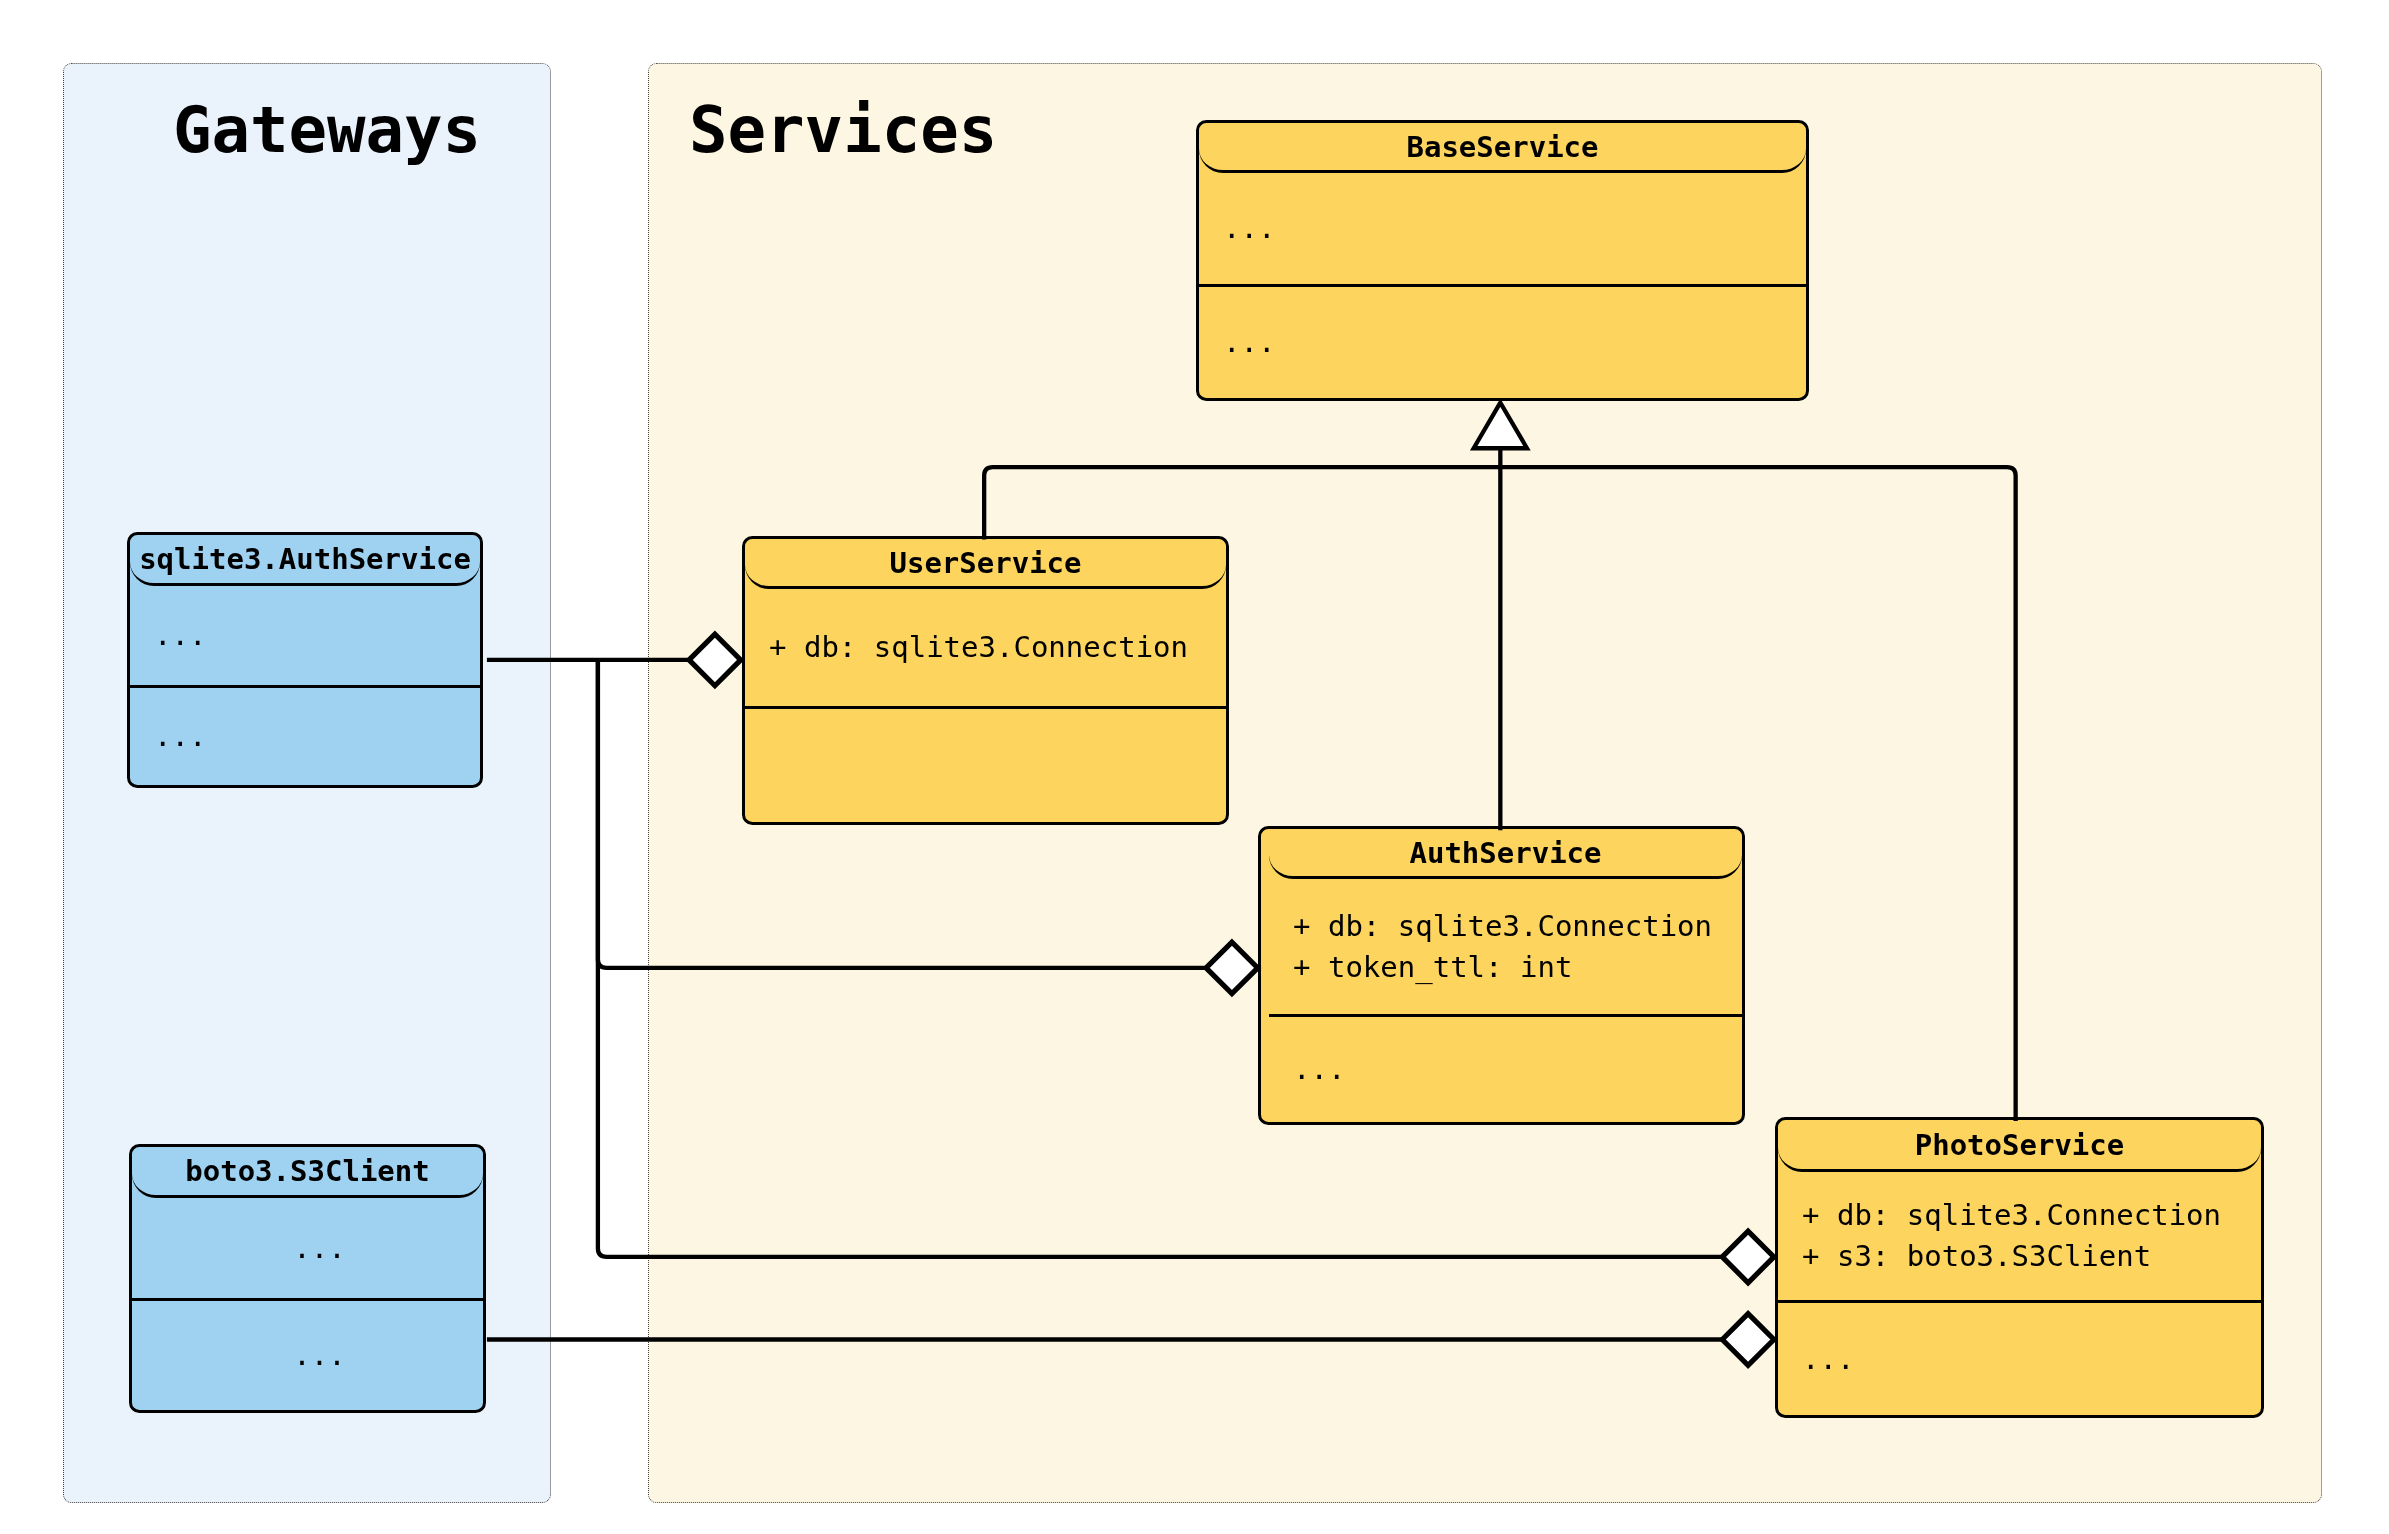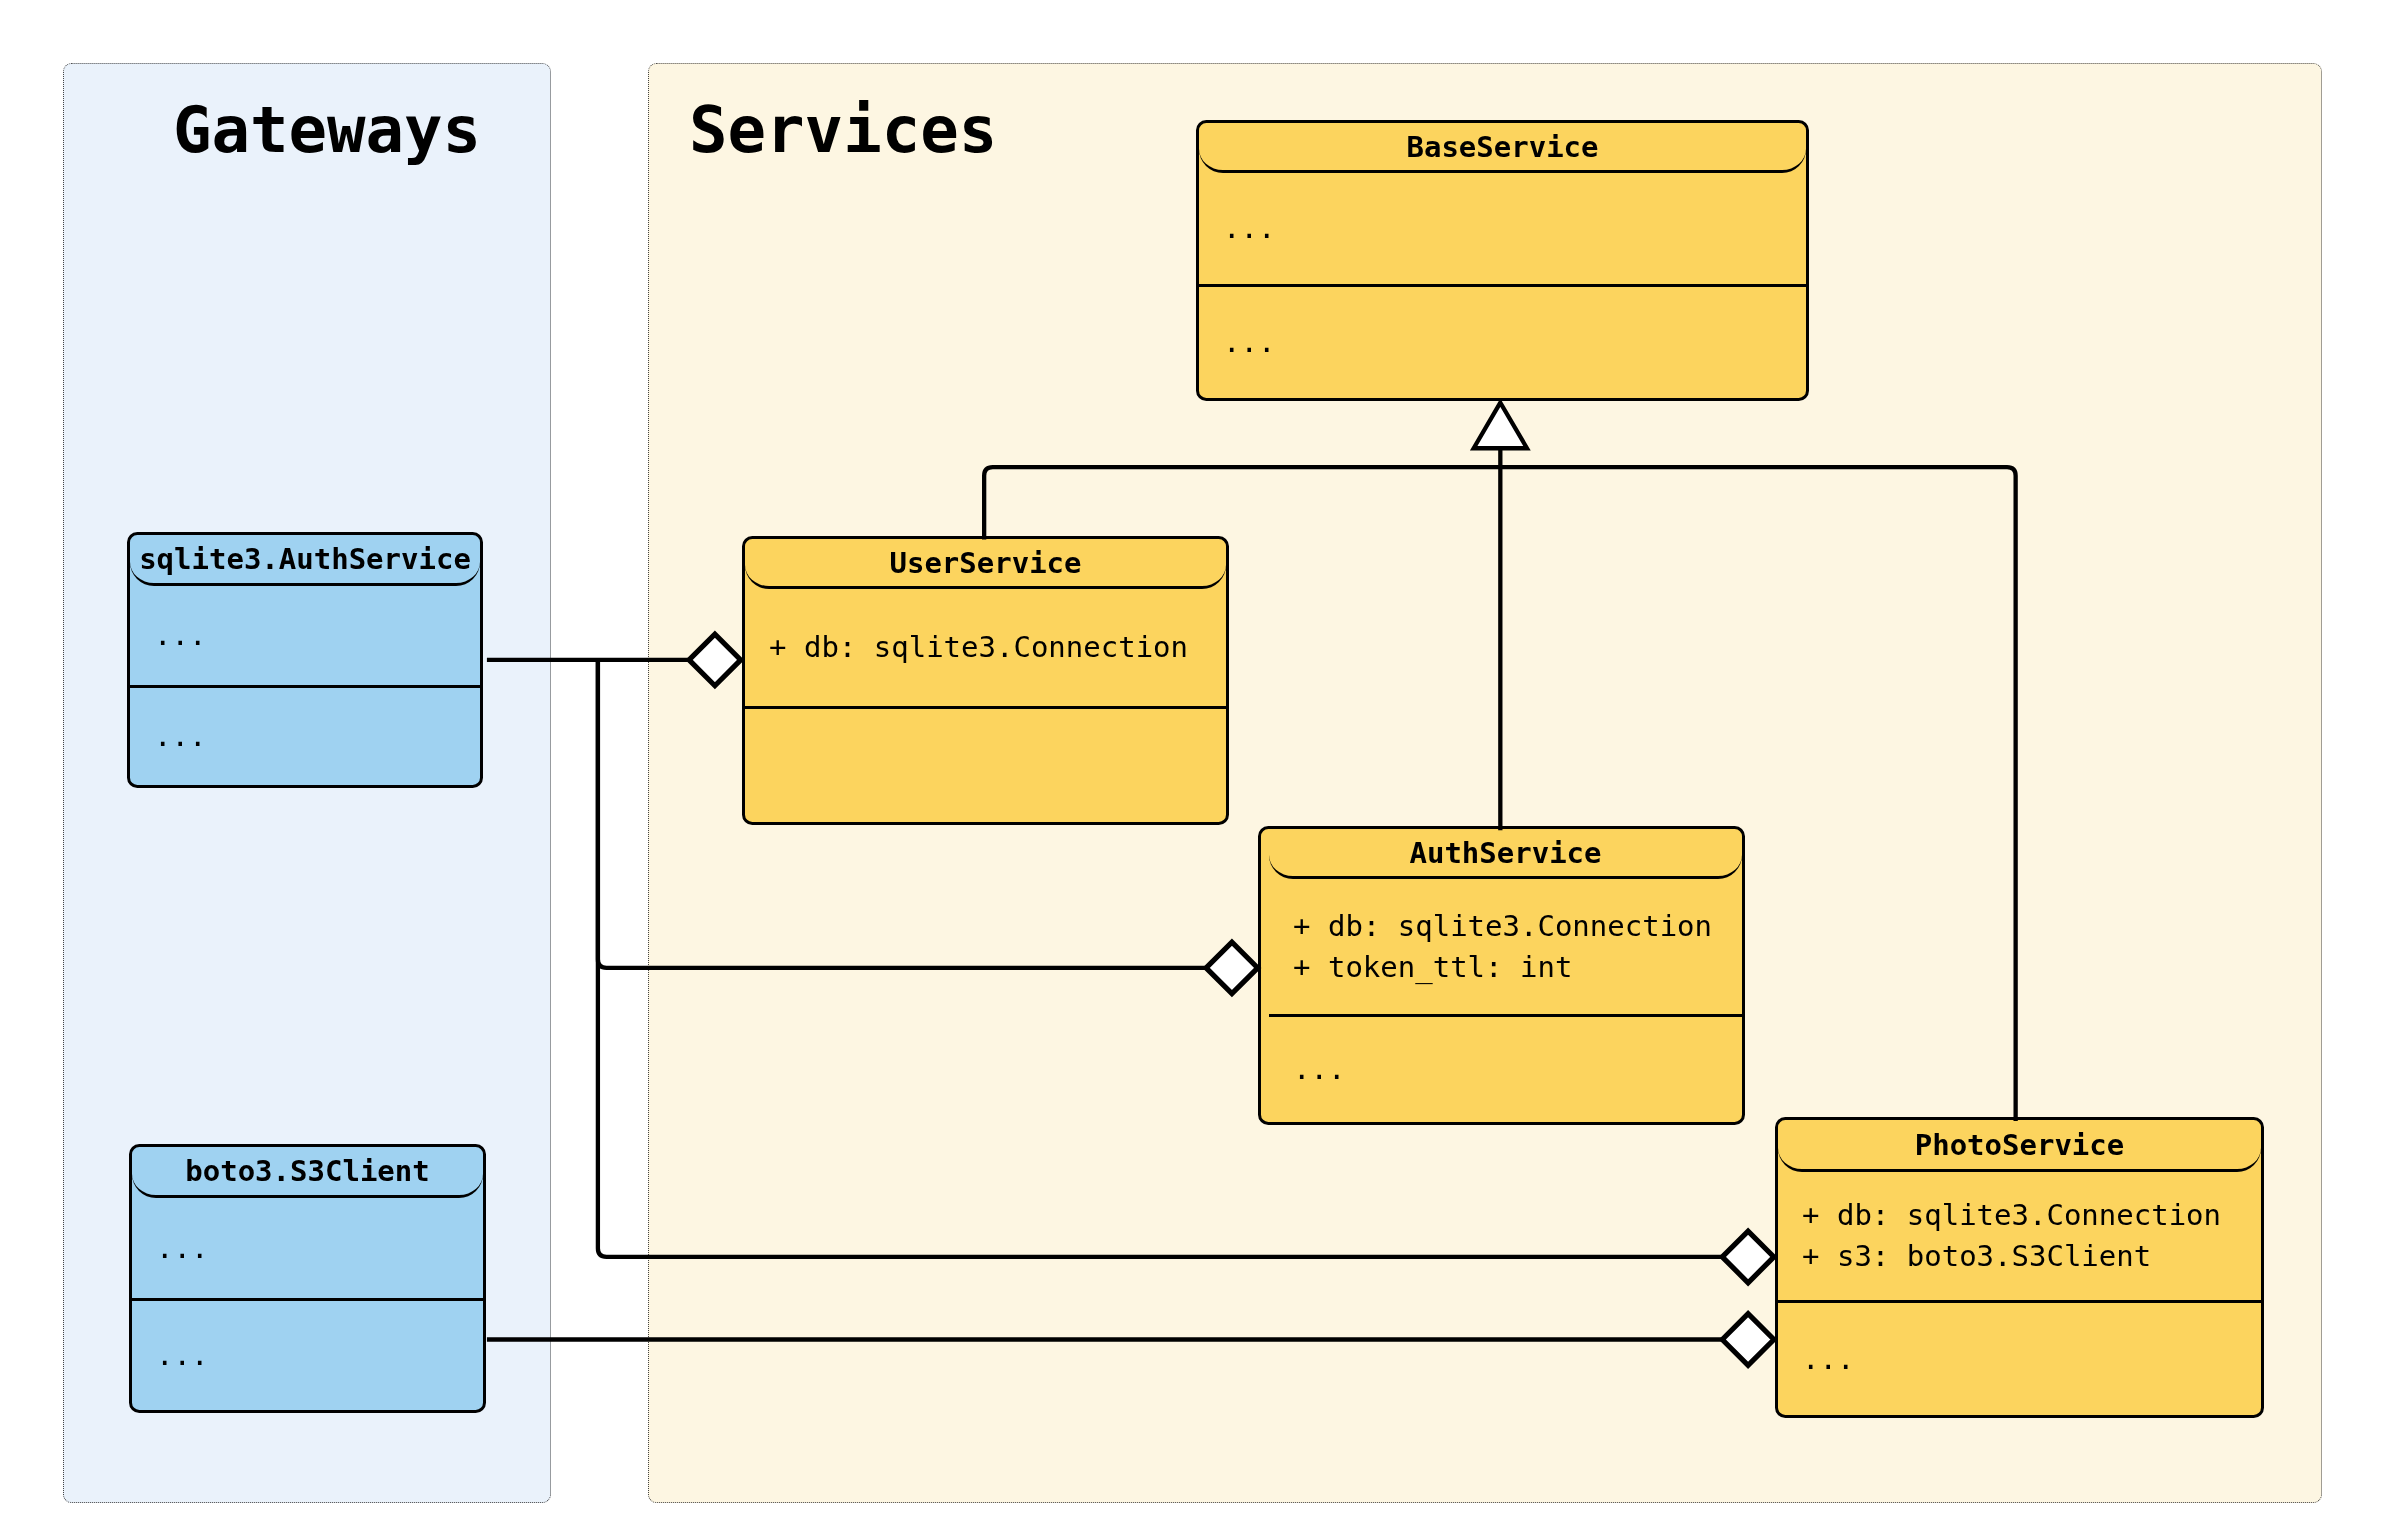--- a/index.html
+++ b/index.html
@@ -96,21 +96,21 @@
   <div class="cls gw" style="left:127px; top:532px; width:356px; height:256px; grid-template-rows:51px 102px 1fr;">
     <div class="hd">sqlite3.AuthService</div>
     <div class="sec">
       <span>...</span>
     </div>
     <div class="sec last">
       <span>...</span>
     </div>
   </div>
 
-  <div class="cls gw" style="left:129px; top:1144px; width:357px; height:269px; grid-template-rows:51px 103px 1fr;">
+  <div class="cls gw" style="left:129px; top:1144px; width:357px; height:269px; grid-template-rows:51px 103px 1fr;text-align:center;">
     <div class="hd">boto3.S3Client</div>
     <div class="sec">
       <span>...</span>
     </div>
     <div class="sec last">
       <span>...</span>
     </div>
   </div>
 
   <svg class="wires" width="2389" height="1534" viewBox="0 0 2777 1783">

